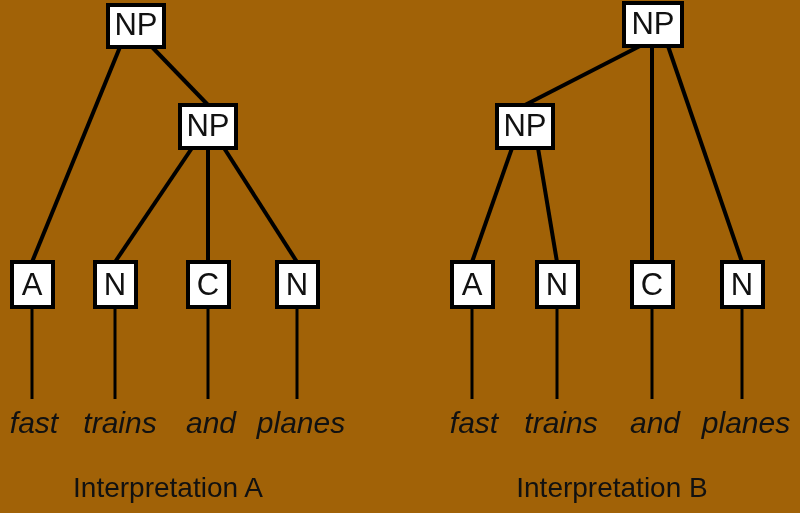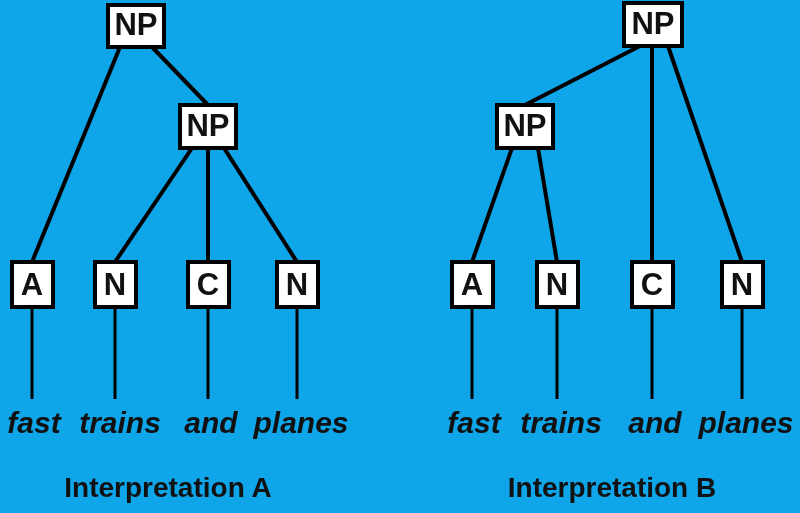--- a/index.html
+++ b/index.html
@@ -11,22 +11,21 @@
     width: 800px;
     height: 513px;
     overflow: hidden;
     font-family: "Liberation Sans", sans-serif;
     color: #000000;
   }
   #canvas {
     position: relative;
     width: 800px;
     height: 513px;
-    background: #0ea5e9;
-    font-weight: bold;
+    background: #a16207;
   }
   svg.diagram {
     position: absolute;
     top: 0;
     left: 0;
     width: 800px;
     height: 513px;
     display: block;
   }
   .node-box {

